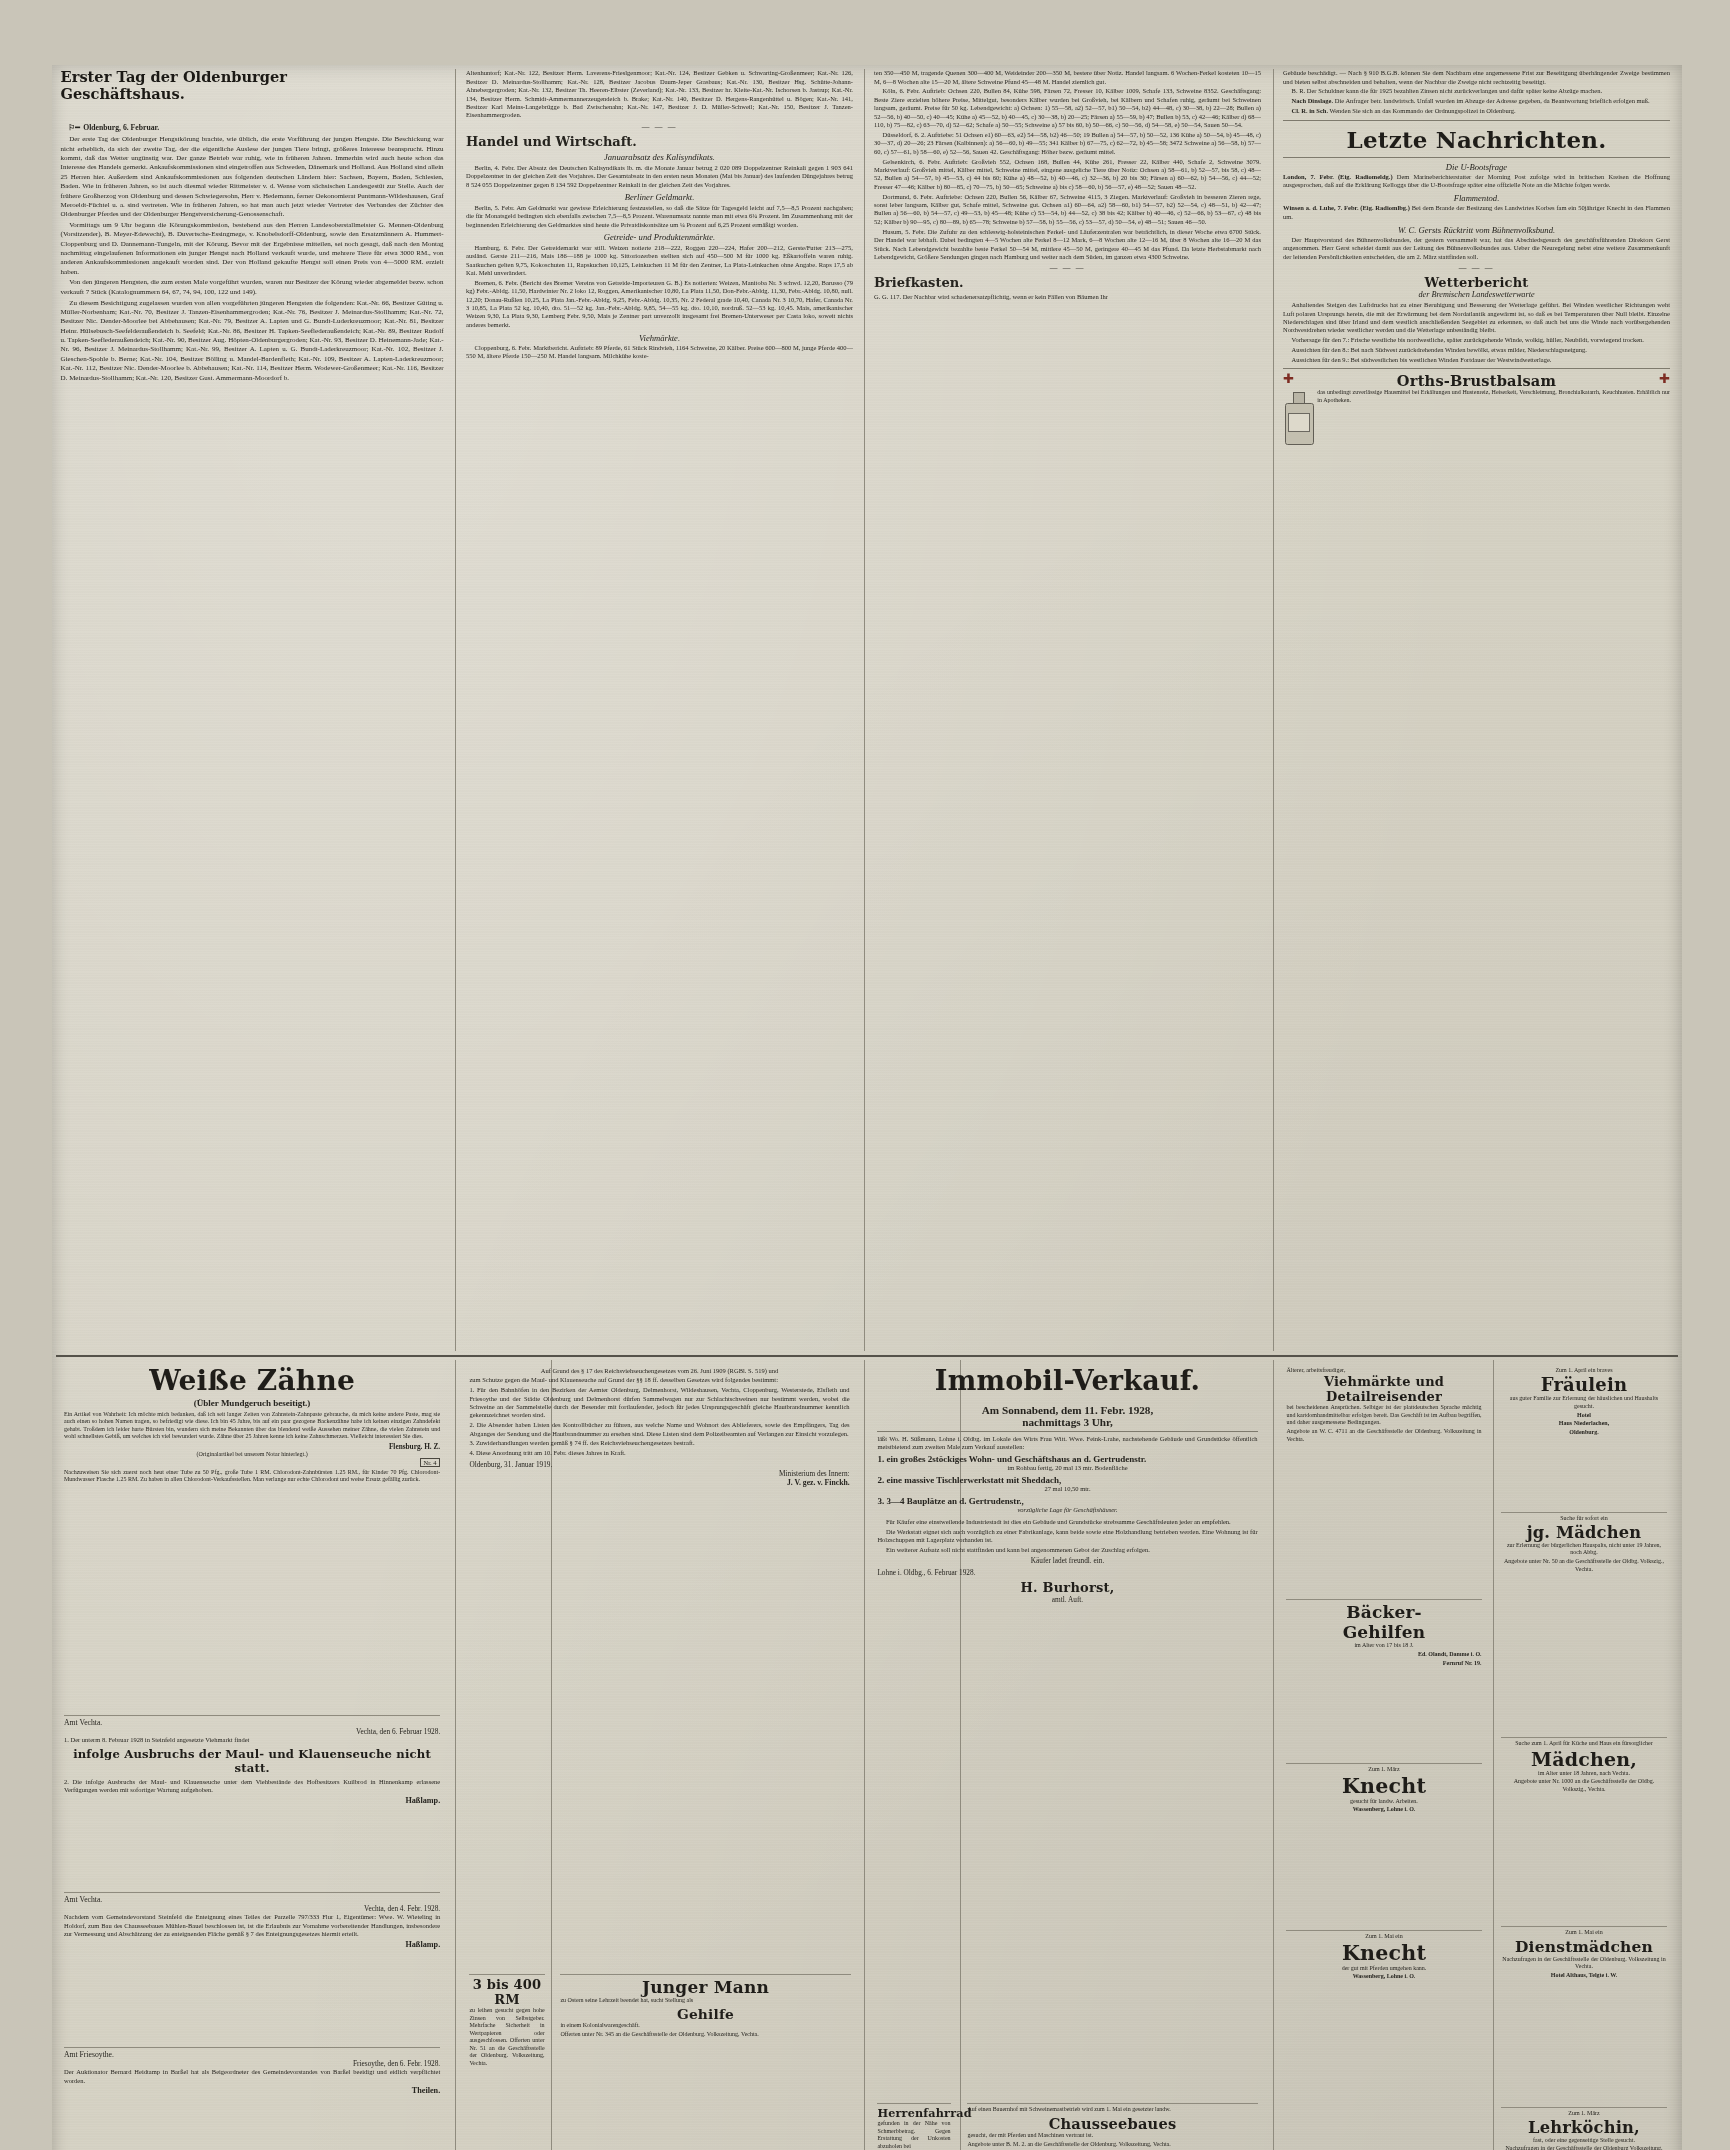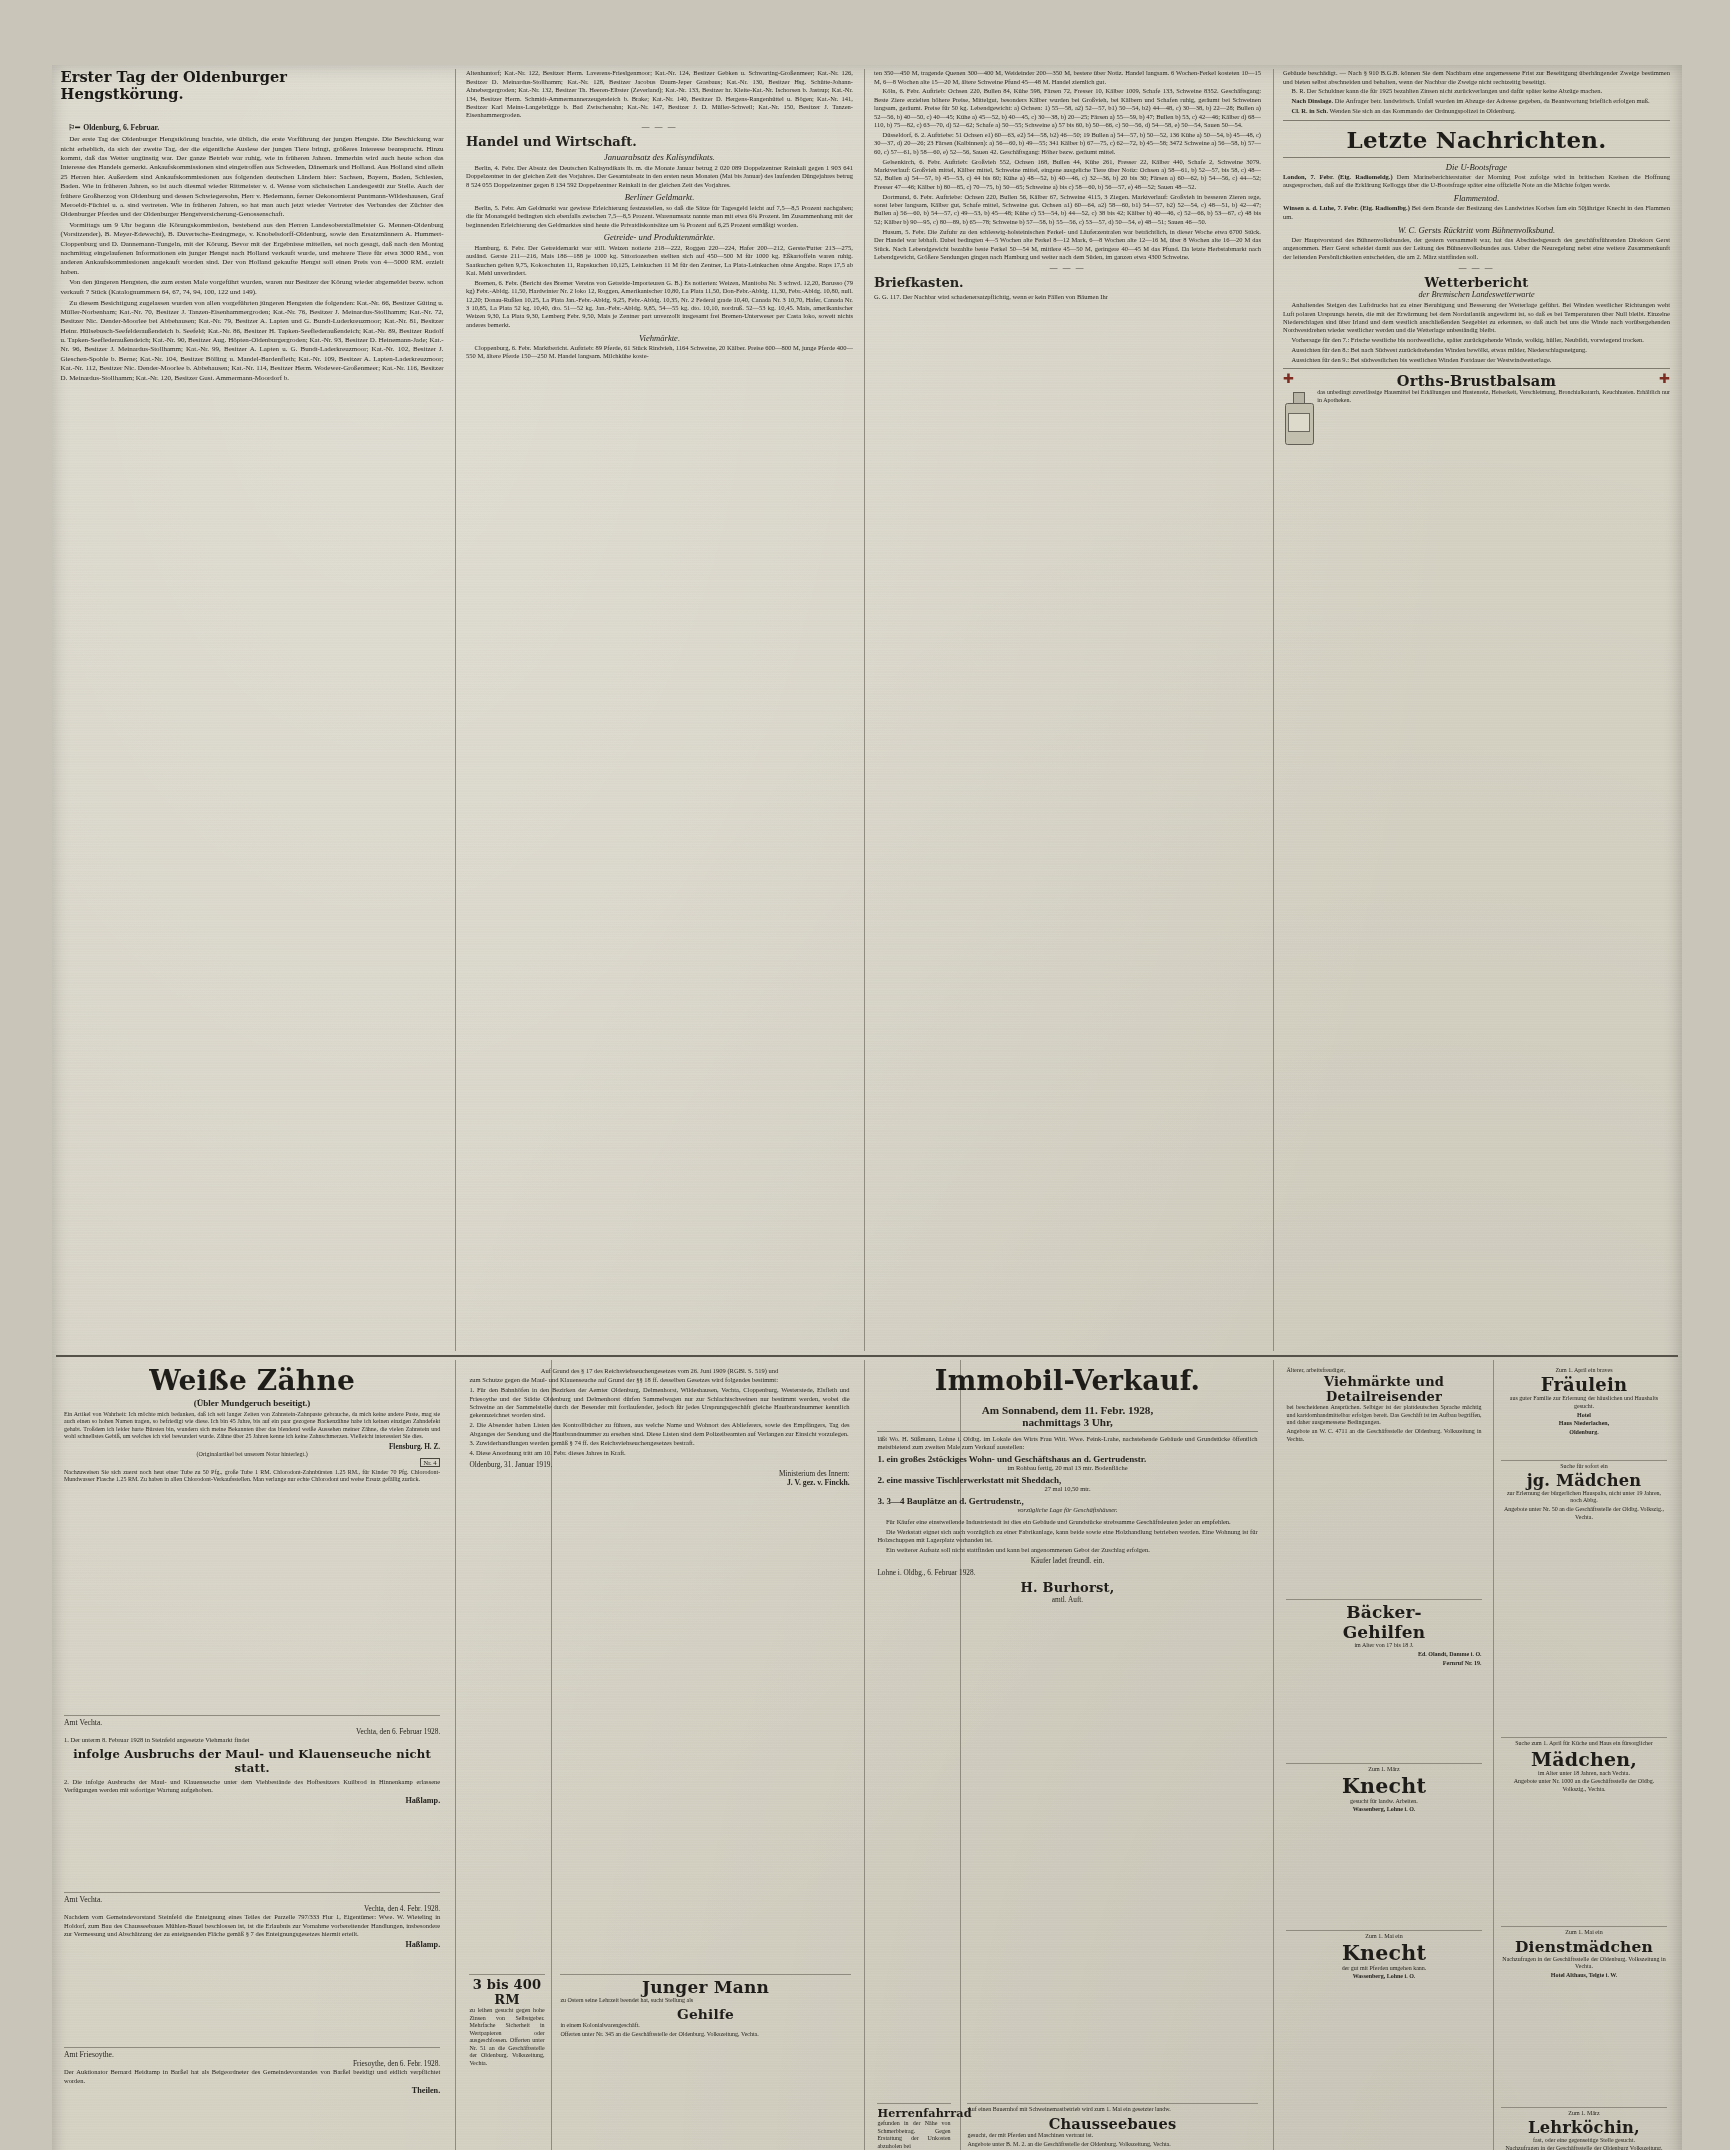--- a/index.html
+++ b/index.html
@@ -106,21 +106,21 @@
 <div id="page">
   <div id="paper">
 
     <div class="rule-v" style="left:403px; top:4.3px; height:1282px;"></div>
     <div class="rule-v" style="left:812px; top:4.3px; height:1282px;"></div>
     <div class="rule-v" style="left:1221px; top:4.3px; height:1282px;"></div>
 
     <div class="col" style="left:8.6px; top:4.3px; width:383px;">
       <div class="masthead-title">
         <span>Erster Tag der Oldenburger</span><br>
-        <span>Hengstkörung.</span>
+        <span>Geschäftshaus.</span>
       </div>
       <div class="dateline">
         <span class="flag">⚐━</span><span>Oldenburg, 6. Februar.</span>
       </div>
       <div class="body-txt">
         <p>Der erste Tag der Oldenburger Hengstkörung brachte, wie üblich, die erste Vorführung der jungen Hengste. Die Beschickung war nicht erheblich, da sich der zweite Tag, der die eigentliche Auslese der jungen Tiere bringt, größeres Interesse beansprucht. Hinzu kommt, daß das Wetter ungünstig war. Der ganze Betrieb war ruhig, wie in früheren Jahren. Immerhin wird auch heute schon das Interesse des Handels gemerkt. Ankaufskommissionen sind eingetroffen aus Schweden, Dänemark und Holland. Aus Holland sind allein 25 Herren hier. Außerdem sind Ankaufskommissionen aus folgenden deutschen Ländern hier: Sachsen, Bayern, Baden, Schlesien, Baden. Wie in früheren Jahren, so ist auch diesmal wieder Rittmeister v. d. Wense vom sächsischen Landesgestüt zur Stelle. Auch der frühere Großherzog von Oldenburg und dessen Schwiegersohn, Herr v. Hedemann, ferner Oekonomierat Puntmann-Wildeshausen, Graf Meroeldt-Füchtel u. a. sind vertreten. Wie in früheren Jahren, so hat man auch jetzt wieder Vertreter des Verbandes der Züchter des Oldenburger Pferdes und der Oldenburger Hengstversicherung-Genossenschaft.</p>
         <p>Vormittags um 9 Uhr begann die Körungskommission, bestehend aus den Herren Landesoberstallmeister G. Mennen-Oldenburg (Vorsitzender), B. Meyer-Edewecht), B. Duvertsche-Essingmege, v. Knobelsdorff-Oldenburg, sowie den Ersatzmännern A. Hummert-Cloppenburg und D. Dannemann-Tungeln, mit der Körung. Bevor mit der Ergebnisse mitteilen, sei noch gesagt, daß nach den Montag nachmittag eingelaufenen Informationen ein junger Hengst nach Holland verkauft wurde, und mehrere Tiere für etwa 3000 RM., von anderen Ankaufskommissionen angekauft worden sind. Der von Holland gekaufte Hengst soll einen Preis von 4—5000 RM. erzielt haben.</p>
         <p>Von den jüngeren Hengsten, die zum ersten Male vorgeführt wurden, waren nur Besitzer der Körung wieder abgemeldet bezw. schon verkauft 7 Stück (Katalognummern 64, 67, 74, 94, 100, 122 und 149).</p>
         <p>Zu diesem Besichtigung zugelassen wurden von allen vorgeführten jüngeren Hengsten die folgenden: Kat.-Nr. 66, Besitzer Güting u. Müller-Norbenham; Kat.-Nr. 70, Besitzer J. Tanzen-Eisenhammergroden; Kat.-Nr. 76, Besitzer J. Meinardus-Stollhamm; Kat.-Nr. 72, Besitzer Nic. Dender-Moorlee bei Abbehausen; Kat.-Nr. 79, Besitzer A. Lapten und G. Bundt-Luderkreuzmoor; Kat.-Nr. 81, Besitzer Heinr. Hülsebusch-Seefelderaußendeich b. Seefeld; Kat.-Nr. 86, Besitzer H. Tapken-Seeflederaußendeich; Kat.-Nr. 89, Besitzer Rudolf u. Tapken-Seeflederaußendeich; Kat.-Nr. 90, Besitzer Aug. Höpten-Oldenburgergroden; Kat.-Nr. 93, Besitzer D. Heinemann-Jade; Kat.-Nr. 96, Besitzer J. Meinardus-Stollhamm; Kat.-Nr. 99, Besitzer A. Lapten u. G. Bundt-Laderkreuzmoor; Kat.-Nr. 102, Besitzer J. Gieschen-Spohle b. Berne; Kat.-Nr. 104, Besitzer Bölling u. Mandel-Bardenfleth; Kat.-Nr. 109, Besitzer A. Lapten-Laderkreuzmoor; Kat.-Nr. 112, Besitzer Nic. Dender-Moorlee b. Abbehausen; Kat.-Nr. 114, Besitzer Herm. Wodewer-Großenmeer; Kat.-Nr. 116, Besitzer D. Meinardus-Stollhamm; Kat.-Nr. 120, Besitzer Gust. Ammermann-Moordorf b.</p>
       </div>
@@ -442,21 +442,21 @@
       <div class="body-txt tinier ctr">
         <p class="noind">aus guter Familie zur Erlernung der häuslichen und Haushalts gesucht.</p>
       </div>
       <div class="body-txt tinier b ctr">
         <p class="noind">Hotel</p>
         <p class="noind">Haus Niederlachen,</p>
         <p class="noind">Oldenburg.</p>
       </div>
     </div>
 
-    <div class="ad-box" style="left:1446px; top:1392px; width:172px;">
+    <div class="ad-box" style="left:1446px; top:1444px; width:172px;">
       <div class="rule-h" style="position:static; margin-bottom:2.6px;"></div>
       <div class="tinier ctr">Suche für sofort ein</div>
       <div class="hd-fraktur ctr" style="font-size:16.3px;">jg. Mädchen</div>
       <div class="body-txt tinier ctr">
         <p class="noind">zur Erlernung der bürgerlichen Hauspalts, nicht unter 19 Jahren, noch Abbg.</p>
         <p class="noind">Angebote unter Nr. 50 an die Geschäftsstelle der Oldbg. Volkszig., Vechta.</p>
       </div>
     </div>
 
     <div class="ad-box" style="left:1446px; top:1669px; width:172px;">

